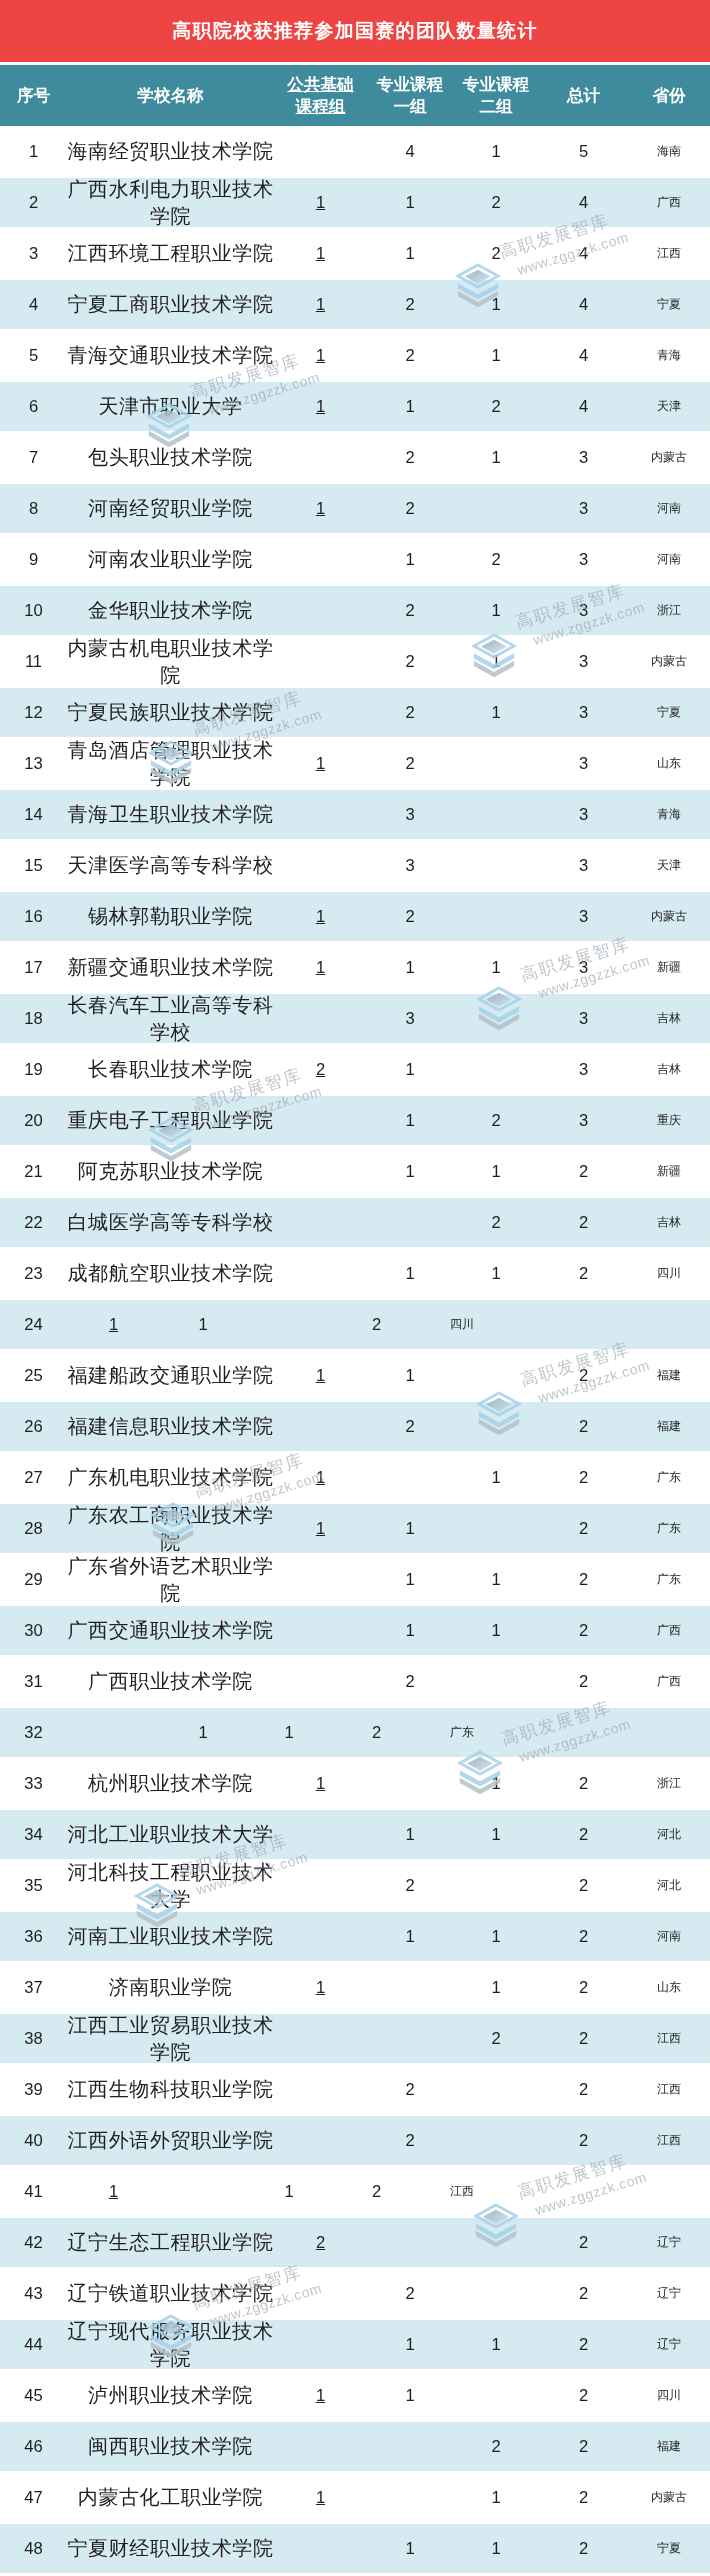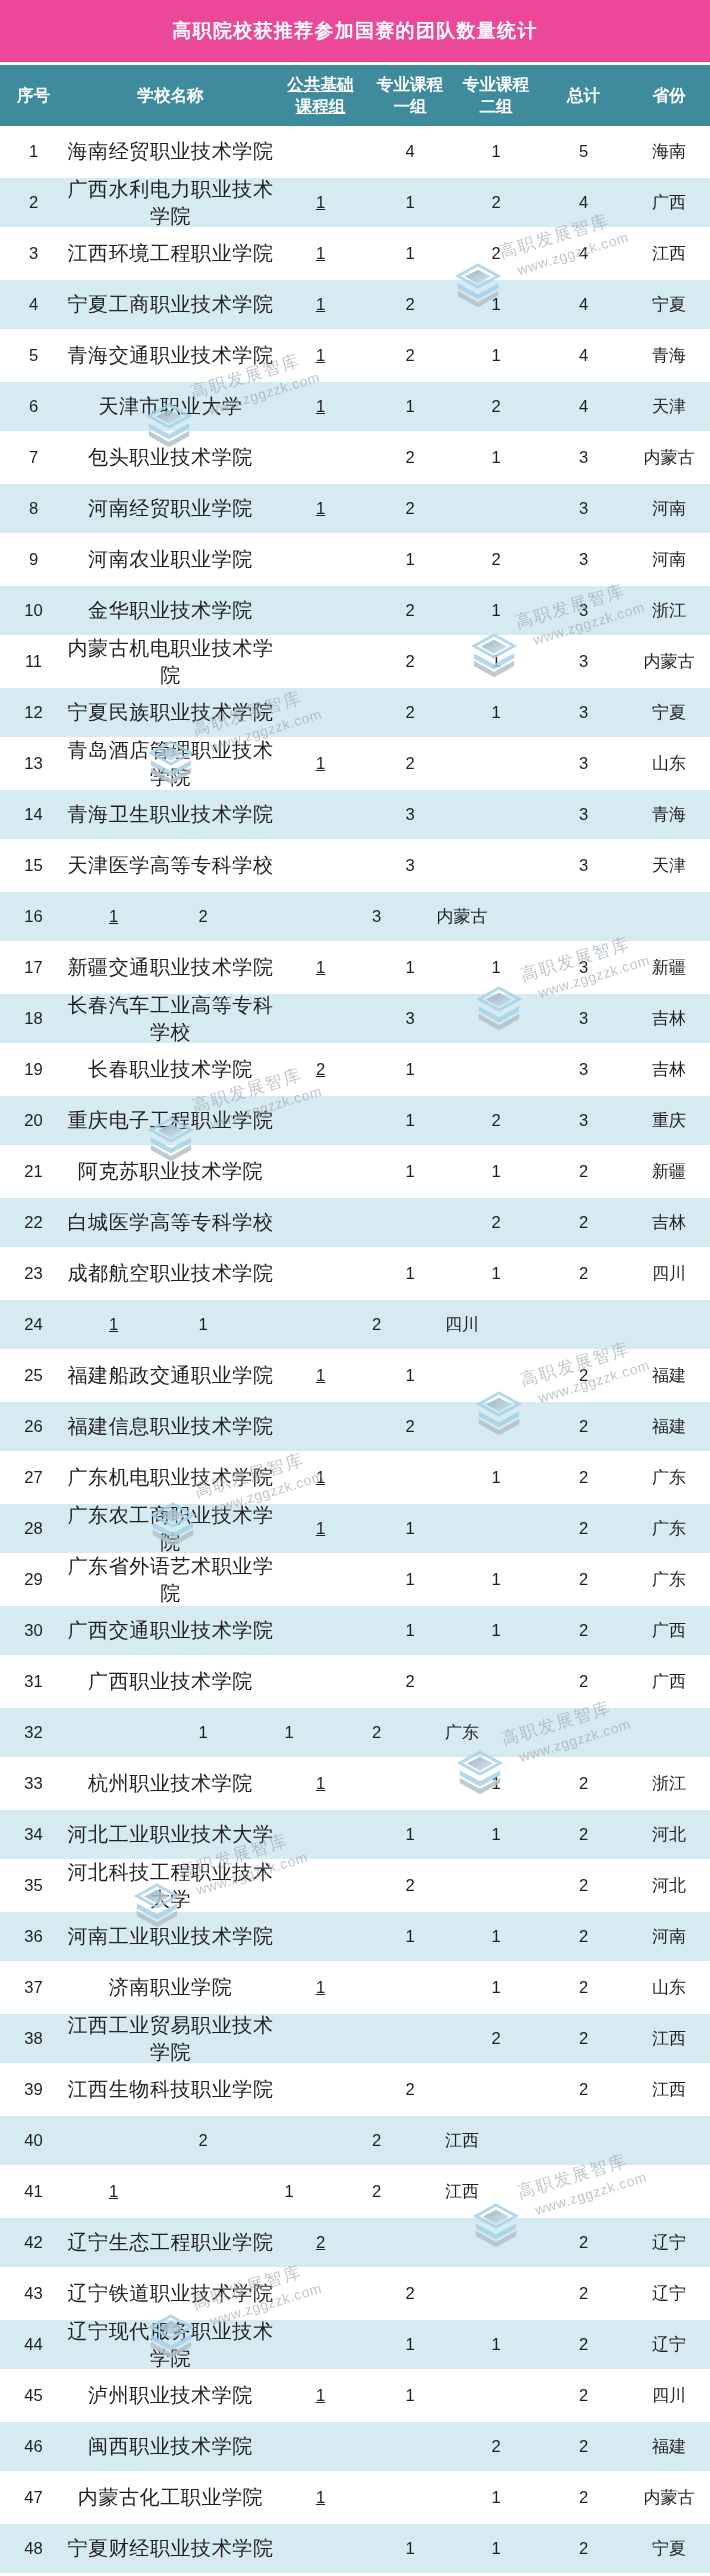--- a/index.html
+++ b/index.html
@@ -1,41 +1,41 @@
 <!DOCTYPE html>
 <html style="font-size:10.2px"><head>
 <meta charset="utf-8">
 <style>
   html,body{margin:0;padding:0;background:#ffffff;}
   body{font-family:"Liberation Sans","DejaVu Sans",sans-serif;}
   .page{position:relative;width:710px;height:2576px;margin:0 auto;background:#fff;color:#1f1f1f;overflow:hidden;}
 
   .title-bar{
-    height:62px;background:#ec4899;color:#fff;
+    height:62px;background:#ef4444;color:#fff;
     display:flex;align-items:center;justify-content:center;
     font-size:19px;font-weight:bold;letter-spacing:1.3px;
   }
   .header-row{margin-top:3.2px;height:61px;background:#3E8B9D;display:flex;align-items:center;}
   .hcell{
     color:#fff;font-weight:bold;font-size:16.6px;line-height:1.3;
     display:flex;flex-direction:column;align-items:center;justify-content:center;
     flex:0 0 auto;text-align:center;
   }
   .c0{width:67px;}.c1{width:207px;}.c2{width:93px;text-decoration:underline;}.c3{width:86px;}
   .c4{width:86px;}.c5{width:89px;}.c6{width:82px;}
 
   #table-body{position:relative;z-index:1;}
   .trow{display:flex;height:51px;box-sizing:border-box;background:#ffffff;}
   .trow.alt{background:#D6EAF2;border-top:1.9px solid #ffffff;border-bottom:1.9px solid #ffffff;}
   .cell{
     flex:0 0 auto;display:flex;align-items:center;justify-content:center;
     font-size:16.6px;color:#1f1f1f;text-align:center;
   }
   .cell.c1{font-size:20px;letter-spacing:0.6px;}
-  .cell.c6{font-size:17px;}
+  .cell.c6{font-size:12px;}
 
   #watermark-layer{position:absolute;left:0;top:0;width:100%;height:100%;z-index:5;pointer-events:none;}
   .wm{position:absolute;width:185px;height:96px;pointer-events:none;}
   .wm-logo{position:absolute;left:0;top:28px;opacity:0.85;}
   .wm-text{
     position:absolute;left:50px;top:6.4px;
     transform:rotate(-17deg);transform-origin:0 60%;
     color:rgba(150,163,173,0.62);white-space:nowrap;
   }
   .wm-line1{font-size:17px;letter-spacing:1.9px;}
@@ -206,20 +206,21 @@
       <div class="cell c0">15</div>
       <div class="cell c1">天津医学高等专科学校</div>
       <div class="cell c2"></div>
       <div class="cell c3">3</div>
       <div class="cell c4"></div>
       <div class="cell c5">3</div>
       <div class="cell c6">天津</div>
     </div>
       <div class="trow alt">
       <div class="cell c0">16</div>
+      <div class="cell c1">锡林郭勒职业学院</div>
       <div class="cell c2">1</div>
       <div class="cell c3">2</div>
       <div class="cell c4"></div>
       <div class="cell c5">3</div>
       <div class="cell c6">内蒙古</div>
     </div>
       <div class="trow">
       <div class="cell c0">17</div>
       <div class="cell c1">新疆交通职业技术学院</div>
       <div class="cell c2">1</div>
@@ -419,20 +420,21 @@
       <div class="cell c0">39</div>
       <div class="cell c1">江西生物科技职业学院</div>
       <div class="cell c2"></div>
       <div class="cell c3">2</div>
       <div class="cell c4"></div>
       <div class="cell c5">2</div>
       <div class="cell c6">江西</div>
     </div>
       <div class="trow alt">
       <div class="cell c0">40</div>
+      <div class="cell c1">江西外语外贸职业学院</div>
       <div class="cell c2"></div>
       <div class="cell c3">2</div>
       <div class="cell c4"></div>
       <div class="cell c5">2</div>
       <div class="cell c6">江西</div>
     </div>
       <div class="trow">
       <div class="cell c0">41</div>
       <div class="cell c2">1</div>
       <div class="cell c3"></div>

